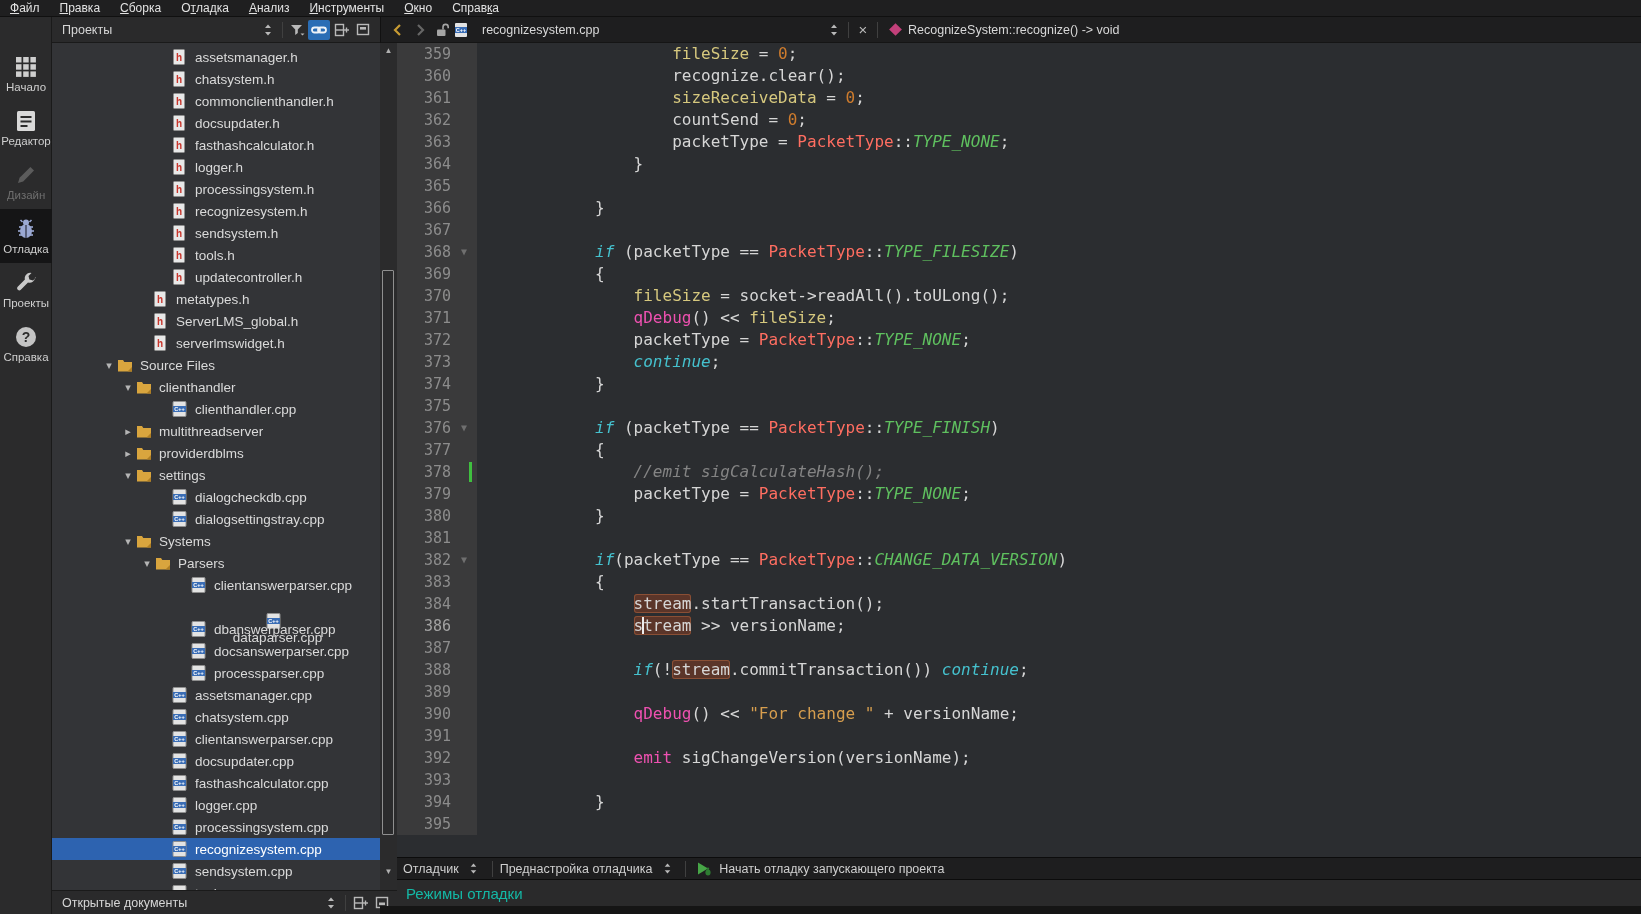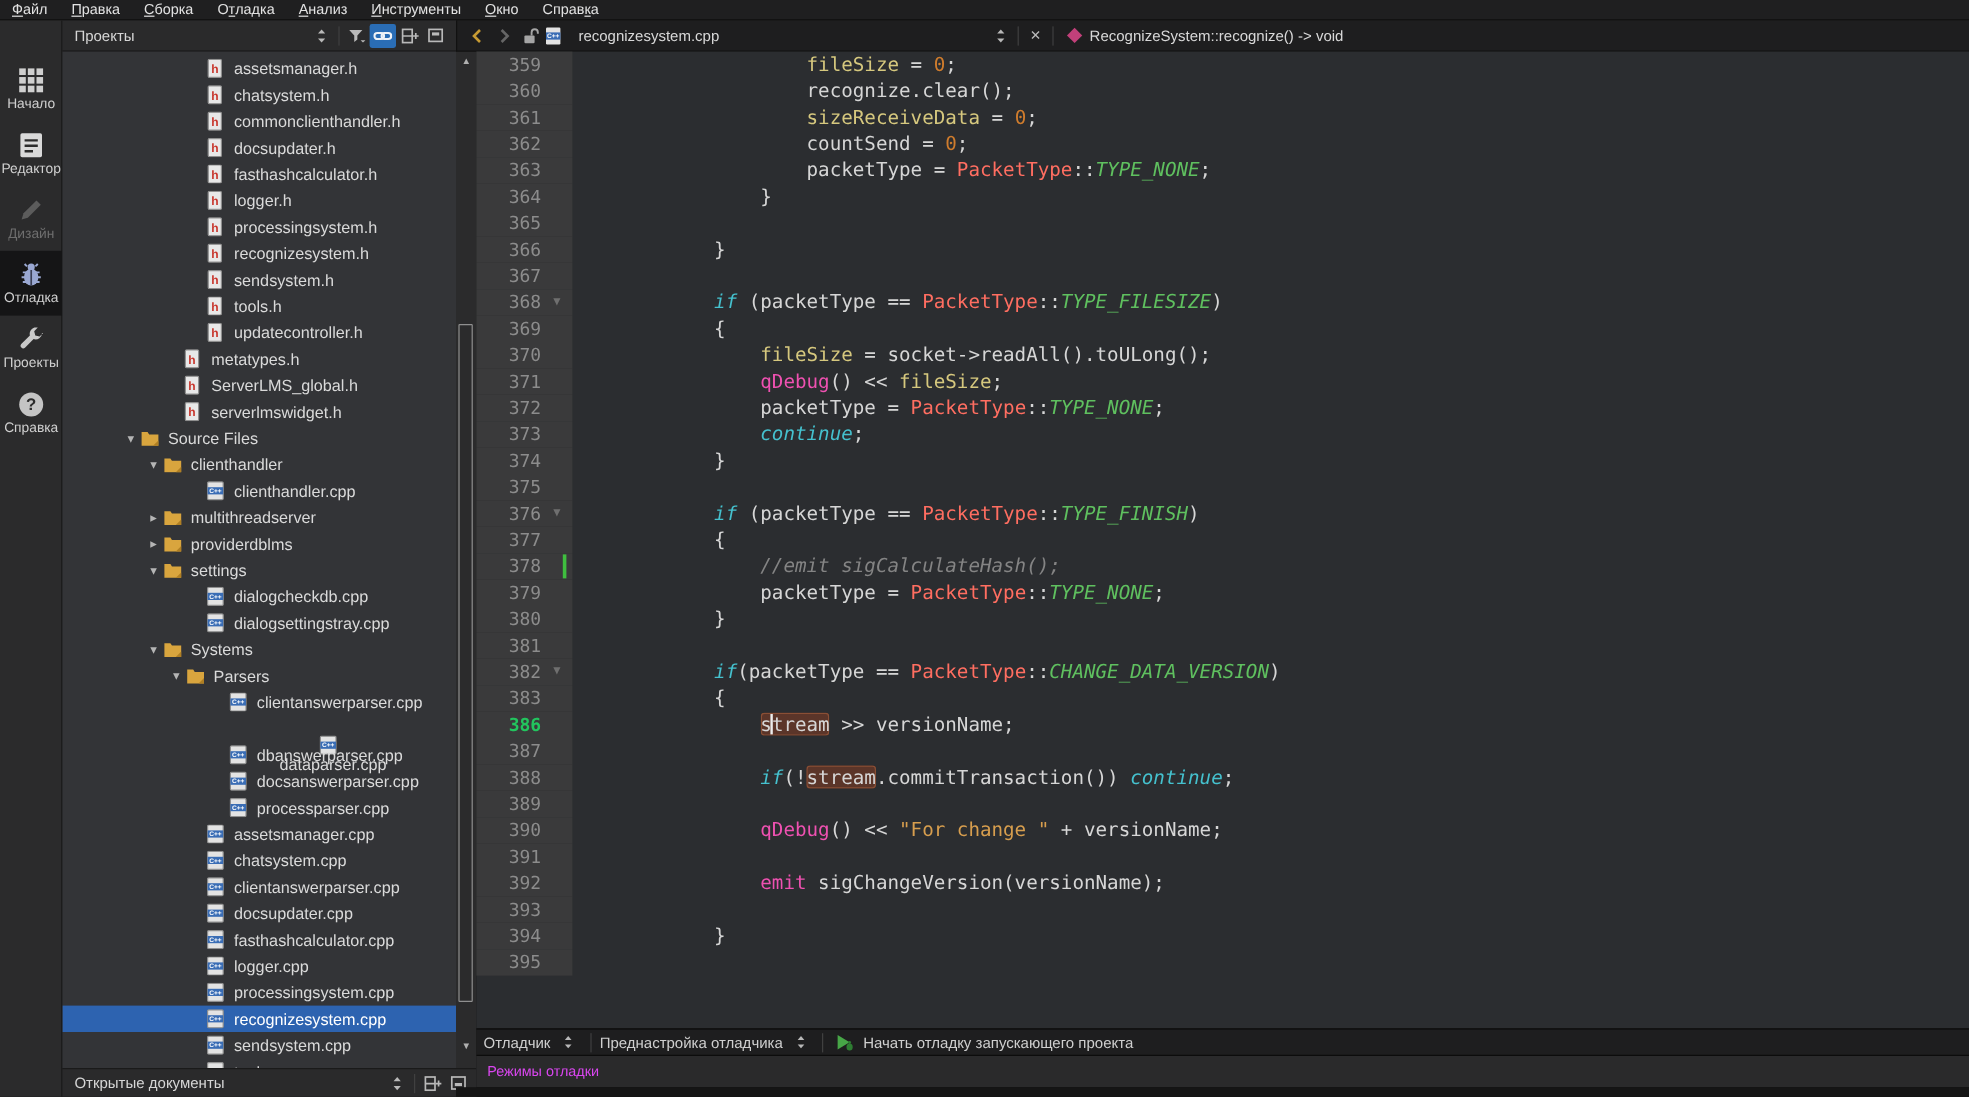--- a/index.html
+++ b/index.html
@@ -62,40 +62,40 @@
   .diamond { width:9px; height:9px; background:#c2407a; transform:rotate(45deg); display:inline-block; margin:0 8px 0 10px; }
 
   
   #code { position:absolute; left:397px; top:43px; width:1244px; height:814px;
           background:#2b2d30; font-family:"DejaVu Sans Mono", monospace; font-size:16px; }
   .code-line { display:flex; height:22px; line-height:22px; white-space:pre;gap:28px; }
   .gcell { width:80px; flex:0 0 80px; background:#3a3a3b; display:flex; position:relative; }
   .ln { width:54px; text-align:right; color:#8c8c8c; font-size:15px; }
   .fold { width:26px; text-align:center; color:#6f6f6f; font-size:10px; }
   .vcs { position:absolute; left:72px; top:1px; bottom:1px; width:3px; background:#3fbf3f; }
-  .code-line.current .ln { color:#22c55e; font-weight:bold; }
+  .code-line.current .ln { color:#a3a3a3; font-weight:normal; }
   .ctext { padding-left:13px; color:#d6d6d6; }
   .tok-kw   { color:#45c1ce; font-style:italic; }
   .tok-type { color:#ff6e61; }
   .tok-enum { color:#5fc05f; font-style:italic; }
   .tok-field{ color:#d6c87e; }
   .tok-macro{ color:#ef51b1; }
   .tok-num  { color:#cf7c2d; }
   .tok-str  { color:#d79e4e; }
   .tok-com  { color:#848484; font-style:italic; }
   .tok-occ  { background:#5b3529; box-shadow:inset 0 0 0 1px #8a4f35; border-radius:3px; }
   .caret { display:inline-block; width:2px; height:17px; background:#ededed; vertical-align:-3px; margin:0 -1px; }
 
   
   #debugbar { position:absolute; left:397px; top:857px; width:1244px; height:22px;
               background:#1e1e1f; border-top:1px solid #0c0c0c; display:flex; align-items:center;
               color:#cfcfcf; font-size:12.5px; padding-left:6px; gap:4px; }
   #modesrow { position:absolute; left:397px; top:879px; width:1244px; height:27px;
               background:#2a2a2b; border-top:1px solid #0c0c0c; display:flex; align-items:center;
-              color:#d946ef; font-size:12px; padding-left:9px; }
+              color:#14b8a6; font-size:15px; padding-left:9px; }
   #bottomblack { position:absolute; left:380px; top:906px; width:1261px; height:8px; background:#151515; }
   svg { display:block; }
 </style>
 </head>
 <body>
 
 <div id="menubar">
   <div class="menu-item">
       <span></span>
       <span class="mn">Ф</span>
@@ -756,20 +756,21 @@
     <div class="code-line"><span class="gcell"><span class="ln">374</span><span class="fold"></span></span><span class="ctext">        <span>}</span></span></div>
     <div class="code-line"><span class="gcell"><span class="ln">375</span><span class="fold"></span></span><span class="ctext"></span></div>
     <div class="code-line"><span class="gcell"><span class="ln">376</span><span class="fold">▼</span></span><span class="ctext">        <span class="tok-kw">if</span><span> (packetType == </span><span class="tok-type">PacketType</span><span>::</span><span class="tok-enum">TYPE_FINISH</span><span>)</span></span></div>
     <div class="code-line"><span class="gcell"><span class="ln">377</span><span class="fold"></span></span><span class="ctext">        <span>{</span></span></div>
     <div class="code-line"><span class="gcell"><span class="ln">378</span><span class="fold"></span><span class="vcs"></span></span><span class="ctext">            <span class="tok-com">//emit sigCalculateHash();</span></span></div>
     <div class="code-line"><span class="gcell"><span class="ln">379</span><span class="fold"></span></span><span class="ctext">            <span>packetType = </span><span class="tok-type">PacketType</span><span>::</span><span class="tok-enum">TYPE_NONE</span><span>;</span></span></div>
     <div class="code-line"><span class="gcell"><span class="ln">380</span><span class="fold"></span></span><span class="ctext">        <span>}</span></span></div>
     <div class="code-line"><span class="gcell"><span class="ln">381</span><span class="fold"></span></span><span class="ctext"></span></div>
     <div class="code-line"><span class="gcell"><span class="ln">382</span><span class="fold">▼</span></span><span class="ctext">        <span class="tok-kw">if</span><span>(packetType == </span><span class="tok-type">PacketType</span><span>::</span><span class="tok-enum">CHANGE_DATA_VERSION</span><span>)</span></span></div>
     <div class="code-line"><span class="gcell"><span class="ln">383</span><span class="fold"></span></span><span class="ctext">        <span>{</span></span></div>
+    <div class="code-line"><span class="gcell"><span class="ln">384</span><span class="fold"></span></span><span class="ctext">            <span class="tok-occ">stream</span><span>.startTransaction();</span></span></div>
     <div class="code-line current"><span class="gcell"><span class="ln">386</span><span class="fold"></span></span><span class="ctext">            <span class="tok-occ">s<span class="caret"></span>tream</span><span> &gt;&gt; versionName;</span></span></div>
     <div class="code-line"><span class="gcell"><span class="ln">387</span><span class="fold"></span></span><span class="ctext"></span></div>
     <div class="code-line"><span class="gcell"><span class="ln">388</span><span class="fold"></span></span><span class="ctext">            <span class="tok-kw">if</span><span>(!</span><span class="tok-occ">stream</span><span>.commitTransaction()) </span><span class="tok-kw">continue</span><span>;</span></span></div>
     <div class="code-line"><span class="gcell"><span class="ln">389</span><span class="fold"></span></span><span class="ctext"></span></div>
     <div class="code-line"><span class="gcell"><span class="ln">390</span><span class="fold"></span></span><span class="ctext">            <span class="tok-macro">qDebug</span><span>() &lt;&lt; </span><span class="tok-str">"For change "</span><span> + versionName;</span></span></div>
     <div class="code-line"><span class="gcell"><span class="ln">391</span><span class="fold"></span></span><span class="ctext"></span></div>
     <div class="code-line"><span class="gcell"><span class="ln">392</span><span class="fold"></span></span><span class="ctext">            <span class="tok-macro">emit</span><span> sigChangeVersion(versionName);</span></span></div>
     <div class="code-line"><span class="gcell"><span class="ln">393</span><span class="fold"></span></span><span class="ctext"></span></div>
     <div class="code-line"><span class="gcell"><span class="ln">394</span><span class="fold"></span></span><span class="ctext">        <span>}</span></span></div>
     <div class="code-line"><span class="gcell"><span class="ln">395</span><span class="fold"></span></span><span class="ctext"></span></div>

